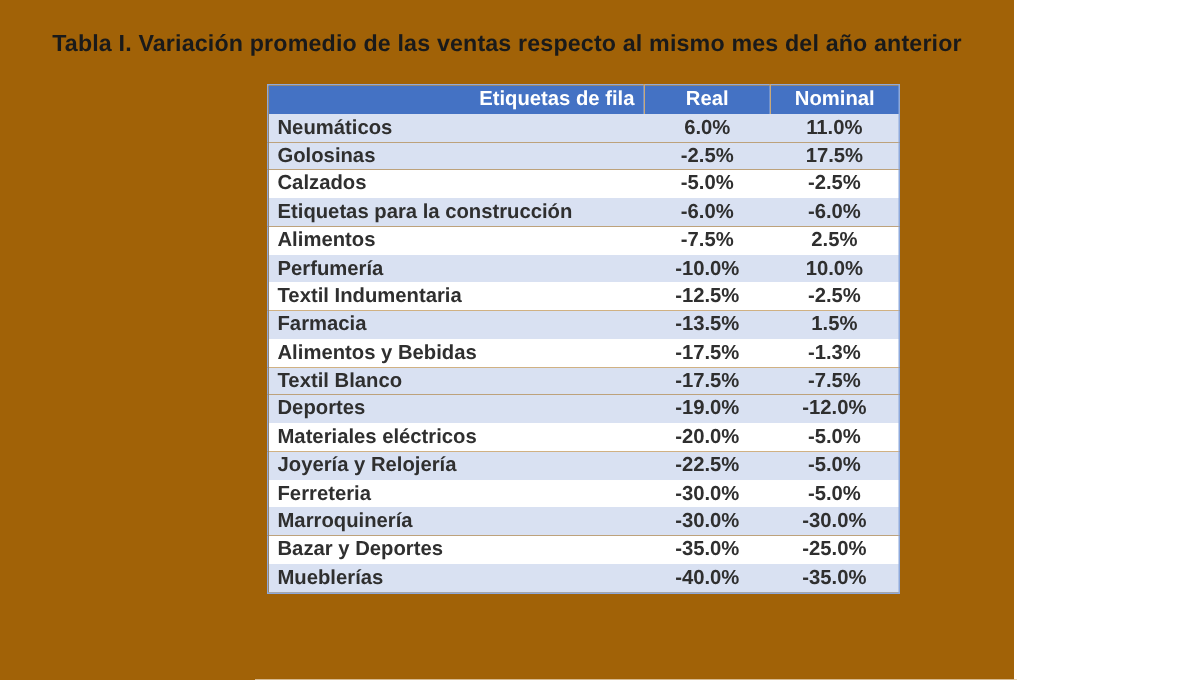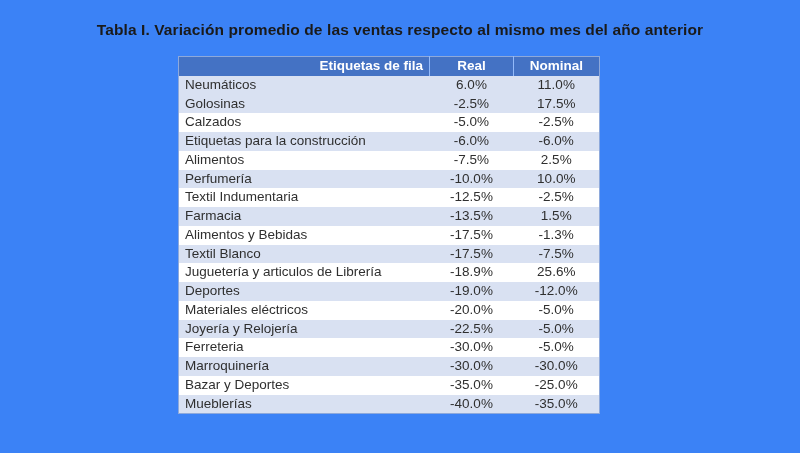--- a/index.html
+++ b/index.html
@@ -3,23 +3,23 @@
 <meta charset="utf-8">
 <style>
   html, body {
     margin: 0;
     padding: 0;
     background: #ffffff;
     font-family: "Liberation Sans", sans-serif;
   }
   .page {
     position: relative;
-    width: 800px;
+    width: 676px;
     height: 453px;
-    background: #3b82f6;
+    background: #a16207;
     overflow: hidden;
   }
   .title {
     position: absolute;
     top: 21px;
     left: 0;
     width: 100%;
     text-align: center;
     margin: 0;
     font-size: 15.5px;
@@ -38,20 +38,21 @@
     color: var(--text, #2f2f2f);
     border: 1px solid var(--border, #8EA9DB);
   }
   table.pivot th,
   table.pivot td {
     height: 18.75px;
     padding: 0 6px;
     line-height: 18.75px;
     white-space: nowrap;
     overflow: hidden;
+    font-weight: bold;
   }
   table.pivot thead th {
     background: var(--header-bg, #4472C4);
     color: var(--header-text, #ffffff);
     font-weight: bold;
     text-align: right;
     border-right: 1px solid rgba(255, 255, 255, 0.45);
   }
   table.pivot thead th:last-child {
     border-right: none;
@@ -130,25 +131,20 @@
         <tr>
           <td class="label-col">Alimentos y Bebidas</td>
           <td class="num-col">-17.5%</td>
           <td class="num-col">-1.3%</td>
         </tr>
         <tr class="alt">
           <td class="label-col">Textil Blanco</td>
           <td class="num-col">-17.5%</td>
           <td class="num-col">-7.5%</td>
         </tr>
-        <tr>
-          <td class="label-col">Juguetería y articulos de Librería</td>
-          <td class="num-col">-18.9%</td>
-          <td class="num-col">25.6%</td>
-        </tr>
         <tr class="alt">
           <td class="label-col">Deportes</td>
           <td class="num-col">-19.0%</td>
           <td class="num-col">-12.0%</td>
         </tr>
         <tr>
           <td class="label-col">Materiales eléctricos</td>
           <td class="num-col">-20.0%</td>
           <td class="num-col">-5.0%</td>
         </tr>

